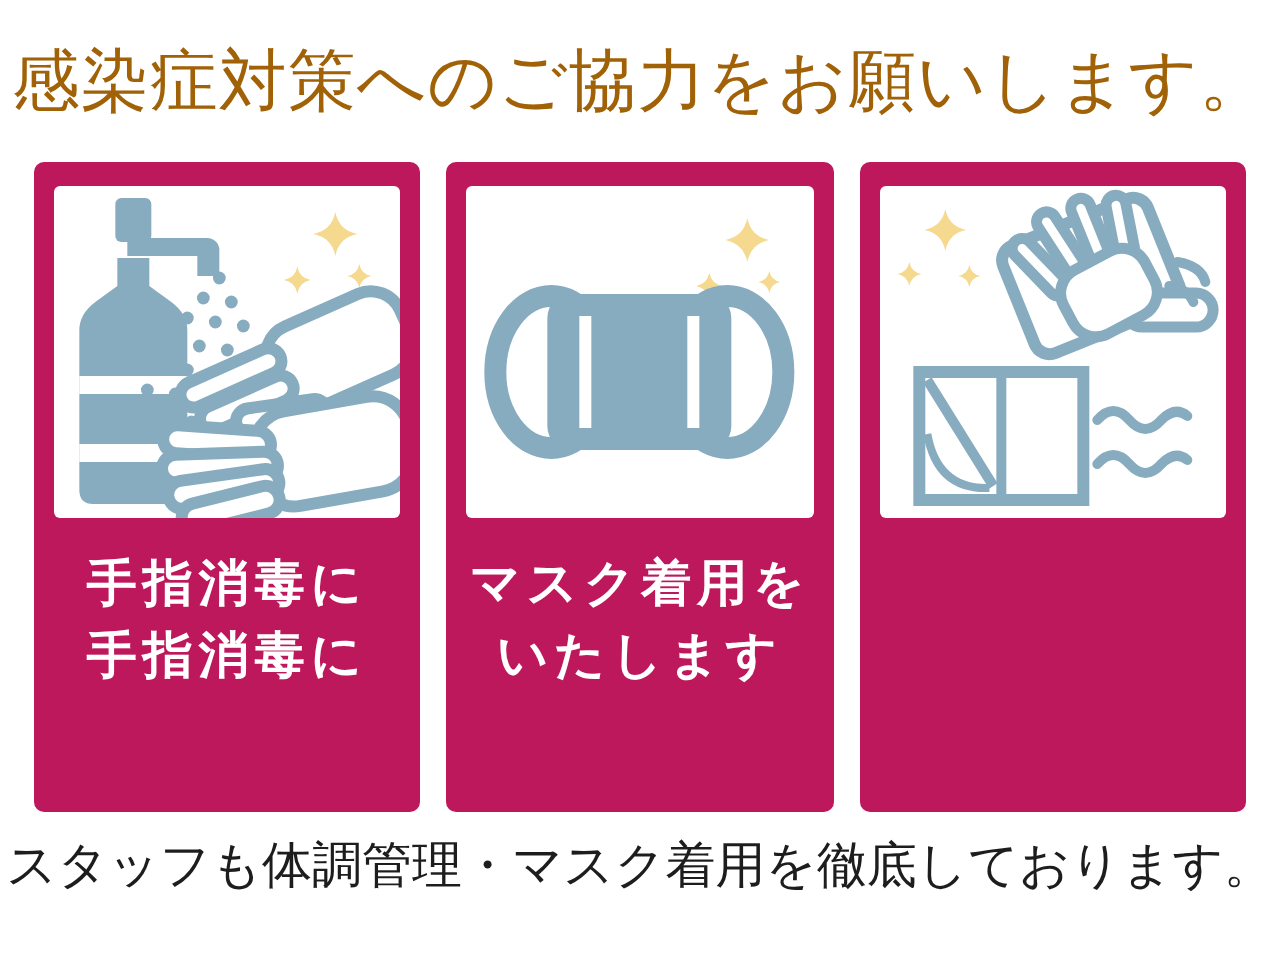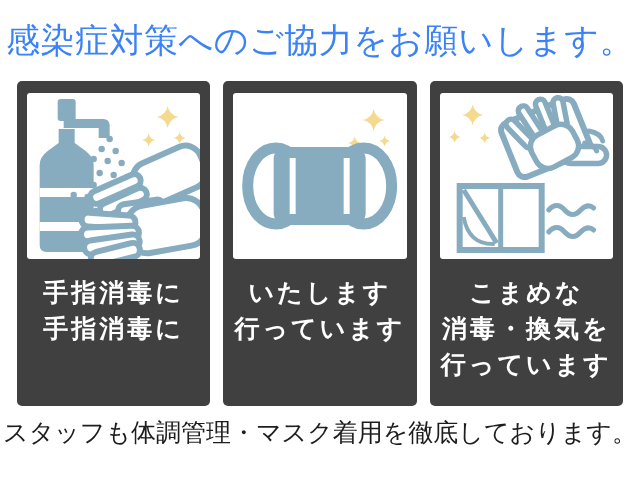--- a/index.html
+++ b/index.html
@@ -4,28 +4,28 @@
 <style>
   html,body{margin:0;padding:0;}
   .page{
     width:640px;height:480px;background:#ffffff;position:relative;
     font-family:"Liberation Sans",sans-serif;overflow:hidden;
   }
   .title{
     position:absolute;top:0;left:0;right:0;height:81px;
     display:flex;align-items:center;justify-content:center;
     font-family:"Liberation Serif",serif;
-    font-size:34px;color:#3b82f6;letter-spacing:0.5px;white-space:nowrap;
+    font-size:34px;color:#a16207;letter-spacing:0.5px;white-space:nowrap;
   }
   .panels{
     position:absolute;top:81px;left:17px;right:17px;height:325px;
     display:flex;gap:13px;
   }
   .panel{
-    flex:1;background:#404040;border-radius:5px;
+    flex:1;background:#be185d;border-radius:5px;
     padding:12px 10px 0;box-sizing:border-box;
   }
   .iconbox{
     background:#ffffff;border-radius:3px;height:166px;overflow:hidden;
   }
   .iconbox svg{display:block;width:100%;height:100%;}
   .caption{
     margin-top:15px;text-align:center;color:#ffffff;
     font-size:25px;line-height:36px;font-weight:700;letter-spacing:3px;
     white-space:nowrap;
@@ -120,22 +120,22 @@
           <g>
             <ellipse cx="42" cy="93" rx="28" ry="38" fill="none" stroke="#88acbf" stroke-width="11"></ellipse>
             <ellipse cx="130" cy="93" rx="28" ry="38" fill="none" stroke="#88acbf" stroke-width="11"></ellipse>
             <rect x="40" y="54" width="92" height="78" rx="12" fill="#88acbf"></rect>
             <rect x="56" y="65" width="6" height="56" fill="#ffffff"></rect>
             <rect x="110" y="65" width="6" height="56" fill="#ffffff"></rect>
           </g>
         </svg>
       </div>
       <div class="caption">
+        <div>マスク着用を</div>
         <div>いたします</div>
-        <div>行っています</div>
       </div>
     </div>
 
     <div class="panel">
       <div class="iconbox">
         <svg viewBox="0 0 172 166" xmlns="http://www.w3.org/2000/svg">
           <g fill="#f5d98e">
             <path d="M0 -11 Q1.8 -1.8 11 0 Q1.8 1.8 0 11 Q-1.8 1.8 -11 0 Q-1.8 -1.8 0 -11Z" transform="translate(32 22) scale(0.95)"></path>
             <path d="M0 -11 Q1.8 -1.8 11 0 Q1.8 1.8 0 11 Q-1.8 1.8 -11 0 Q-1.8 -1.8 0 -11Z" transform="translate(14 44) scale(0.55)"></path>
             <path d="M0 -11 Q1.8 -1.8 11 0 Q1.8 1.8 0 11 Q-1.8 1.8 -11 0 Q-1.8 -1.8 0 -11Z" transform="translate(44 45) scale(0.5)"></path>
@@ -165,24 +165,19 @@
             <path d="M23 97 L56 150" stroke="#88acbf" stroke-width="5" fill="none"></path>
             <path d="M23 124 Q28 152 54 151" stroke="#88acbf" stroke-width="4" fill="none"></path>
           </g>
 
           <g fill="none" stroke="#88acbf" stroke-width="5" stroke-linecap="round">
             <path d="M108 117 q8 -9 16 0 q8 9 16 0 q7 -7 13 -2"></path>
             <path d="M108 139 q8 -9 16 0 q8 9 16 0 q7 -7 13 -2"></path>
           </g>
         </svg>
       </div>
-      <div class="caption">
-        <div>こまめな</div>
-        <div>消毒・換気を</div>
-        <div>行っています</div>
-      </div>
     </div>
 
   </div>
 
   <div class="footer">スタッフも体調管理・マスク着用を徹底しております。</div>
 
 </div>
 
 </body></html>

